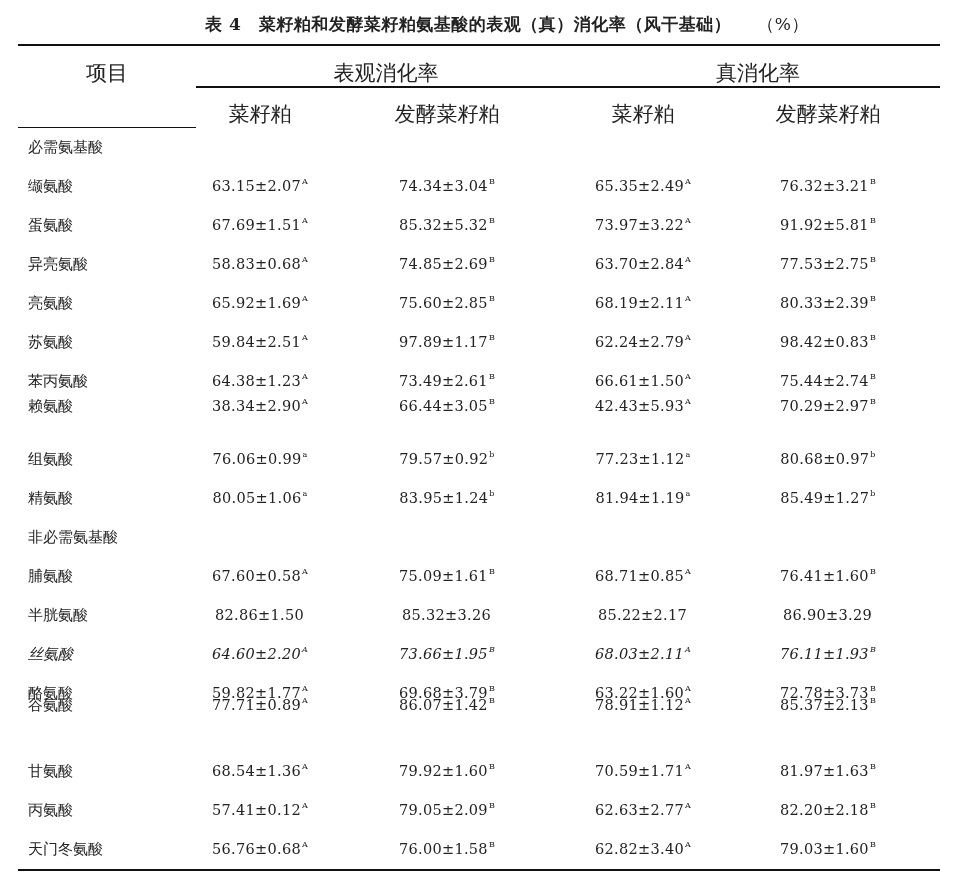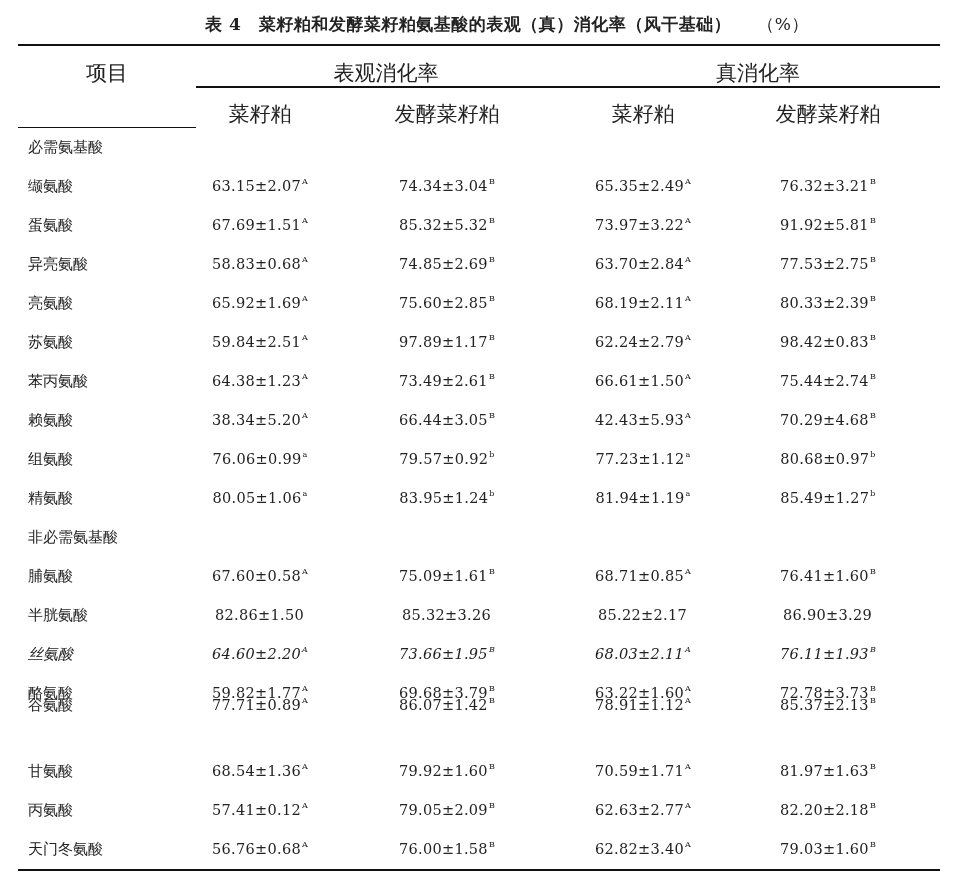--- a/index.html
+++ b/index.html
@@ -77,26 +77,26 @@
       <span class="cell c3"><span>62.24±2.79</span><sup>A</sup></span>
       <span class="cell c4"><span>98.42±0.83</span><sup>B</sup></span>
     </div>
     <div class="row" style="top: 372px;">
       <span class="name">苯丙氨酸</span>
       <span class="cell c1"><span>64.38±1.23</span><sup>A</sup></span>
       <span class="cell c2"><span>73.49±2.61</span><sup>B</sup></span>
       <span class="cell c3"><span>66.61±1.50</span><sup>A</sup></span>
       <span class="cell c4"><span>75.44±2.74</span><sup>B</sup></span>
     </div>
-    <div class="row" style="top: 411px; padding-left: 16px;">
+    <div class="row" style="top: 397px; padding-left: 16px;">
       <span class="name">赖氨酸</span>
-      <span class="cell c1"><span>38.34±5.20</span><sup>A</sup></span>
+      <span class="cell c1"><span>38.34±2.90</span><sup>A</sup></span>
       <span class="cell c2"><span>66.44±3.05</span><sup>B</sup></span>
       <span class="cell c3"><span>42.43±5.93</span><sup>A</sup></span>
-      <span class="cell c4"><span>70.29±4.68</span><sup>B</sup></span>
+      <span class="cell c4"><span>70.29±2.97</span><sup>B</sup></span>
     </div>
     <div class="row" style="top: 450px;">
       <span class="name">组氨酸</span>
       <span class="cell c1"><span>76.06±0.99</span><sup>a</sup></span>
       <span class="cell c2"><span>79.57±0.92</span><sup>b</sup></span>
       <span class="cell c3"><span>77.23±1.12</span><sup>a</sup></span>
       <span class="cell c4"><span>80.68±0.97</span><sup>b</sup></span>
     </div>
     <div class="row" style="top: 489px;">
       <span class="name">精氨酸</span>

